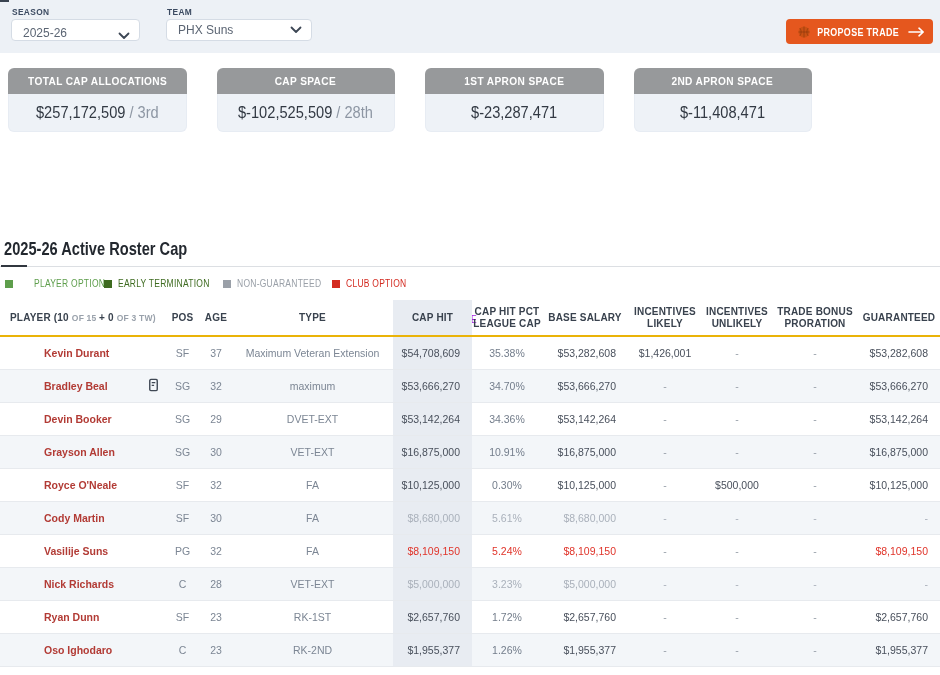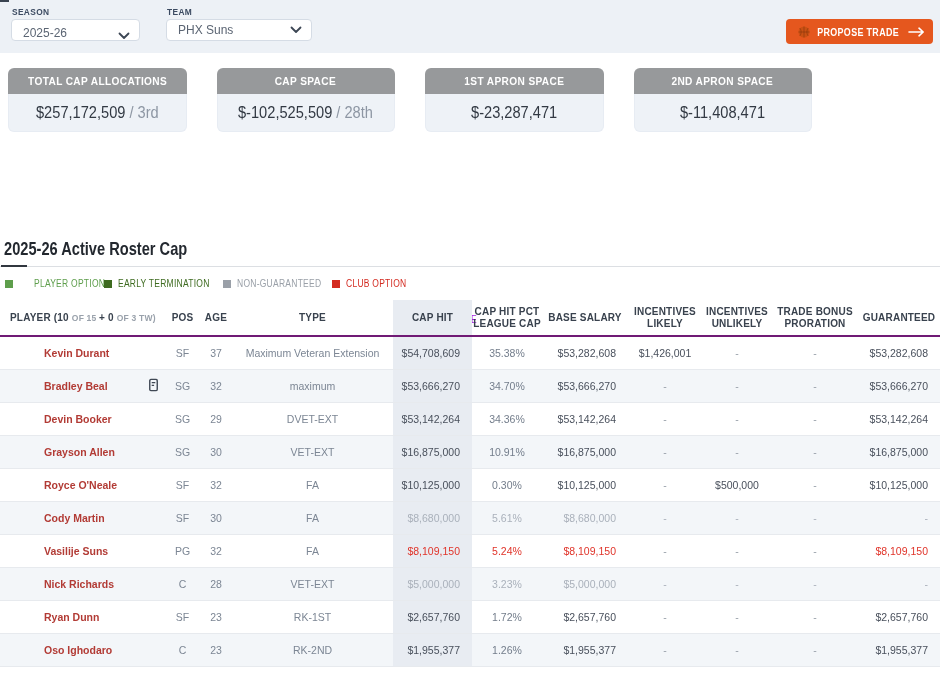--- a/index.html
+++ b/index.html
@@ -60,21 +60,21 @@
   .legend-item:nth-child(5){ left:414px;margin-top:36px; }
   .legend-sq { width:8px; height:8px; display:inline-block; }
   .legend-label { font-size:10px; letter-spacing:.3px; white-space:nowrap; display:inline-block;
     transform:scaleX(.85); transform-origin:left center; }
 
   
   table.roster { position:absolute; left:0; top:300px; width:940px; border-collapse:collapse;
     table-layout:fixed; }
   table.roster th { height:36px; font-size:10px; font-weight:bold; color:#39424e;
     letter-spacing:.2px; vertical-align:middle; line-height:1.15; white-space:nowrap; }
-  table.roster thead tr { border-bottom:2px solid #701a75; }
+  table.roster thead tr { border-bottom:2px solid #eab308; }
   table.roster td { height:33px; font-size:10.5px; vertical-align:middle; }
   table.roster tbody tr { border-bottom:1px solid #e7eaee; }
   tbody tr.stripe { background:#f3f6f9; }
   .col-player { text-align:left; padding-left:10px; }
   th.col-player .sub { font-weight:bold; font-size:8.5px; color:#99a1ab; }
   .col-center { text-align:center; }
   .col-right { text-align:right; padding-right:12px; }
   td.caphit, th.caphit { background:#e8ecf2;margin-top:48px; }
   td.name { font-size:10px; font-weight:bold; color:#b23b35; position:relative;padding-left:44px; }
   td .note-icon { position:absolute; right:7px; top:50%; transform:translateY(-50%); }

